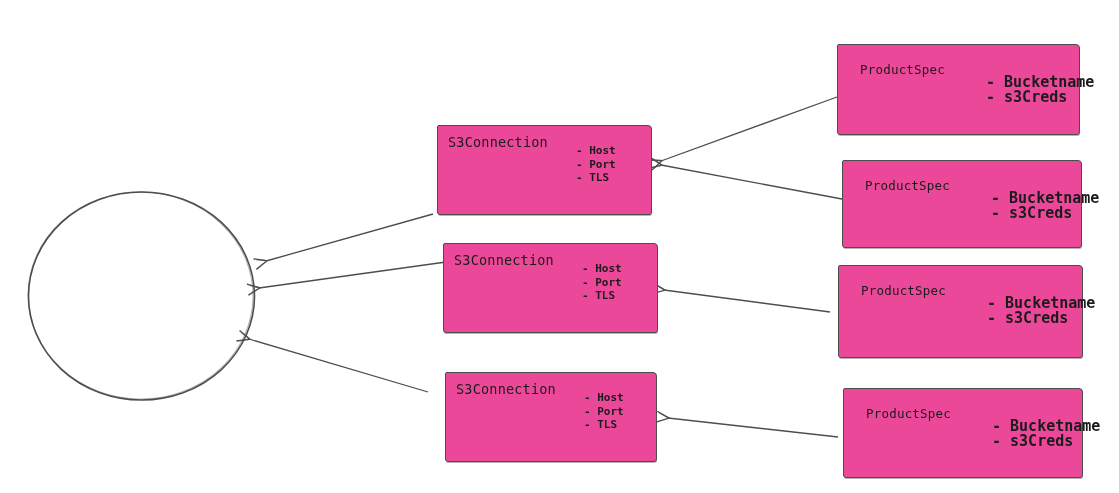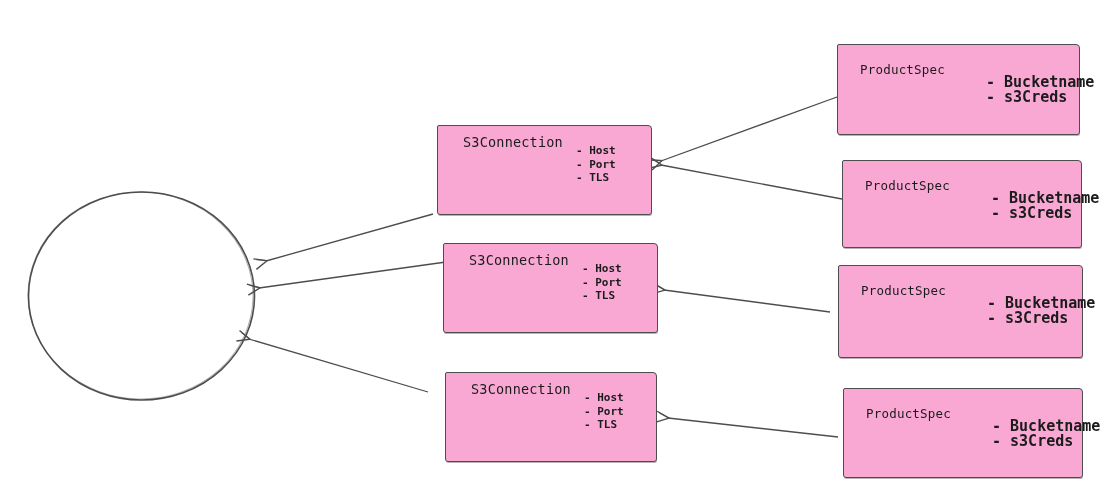--- a/index.html
+++ b/index.html
@@ -19,41 +19,40 @@
   .edges-layer {
     position: absolute;
     left: 0; top: 0;
     width: 1119px;
     height: 493px;
   }
   .node {
     position: absolute;
     border: 1.6px solid #4d4d4d;
     border-radius: 2px 4px 3px 3px;
-    background: #f9a8d4;
+    background: #ec4899;
     box-sizing: border-box;
     box-shadow: 0.5px 1.5px 0 -0.5px rgba(90,90,90,0.45);
     text-decoration: underline;
   }
   .node .title {
     position: absolute;
     white-space: nowrap;
   }
   .node .attrs {
     position: absolute;
     white-space: pre;
     font-weight: 600;
   }
   .s3c .title {
     left: 10px;
     top: 8px;
     font-size: 13.5px;
     font-weight: 500;
     letter-spacing: 0.2px;
-    margin-left: 15px;
   }
   .s3c .attrs {
     left: 138px;
     top: 18px;
     font-size: 11px;
     line-height: 13.5px;
   }
   .ps .title {
     left: 22px;
     top: 17px;

